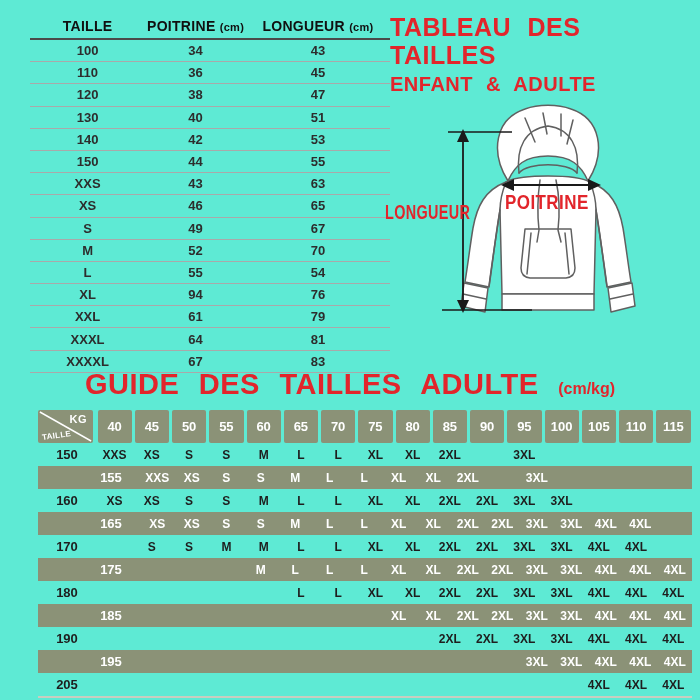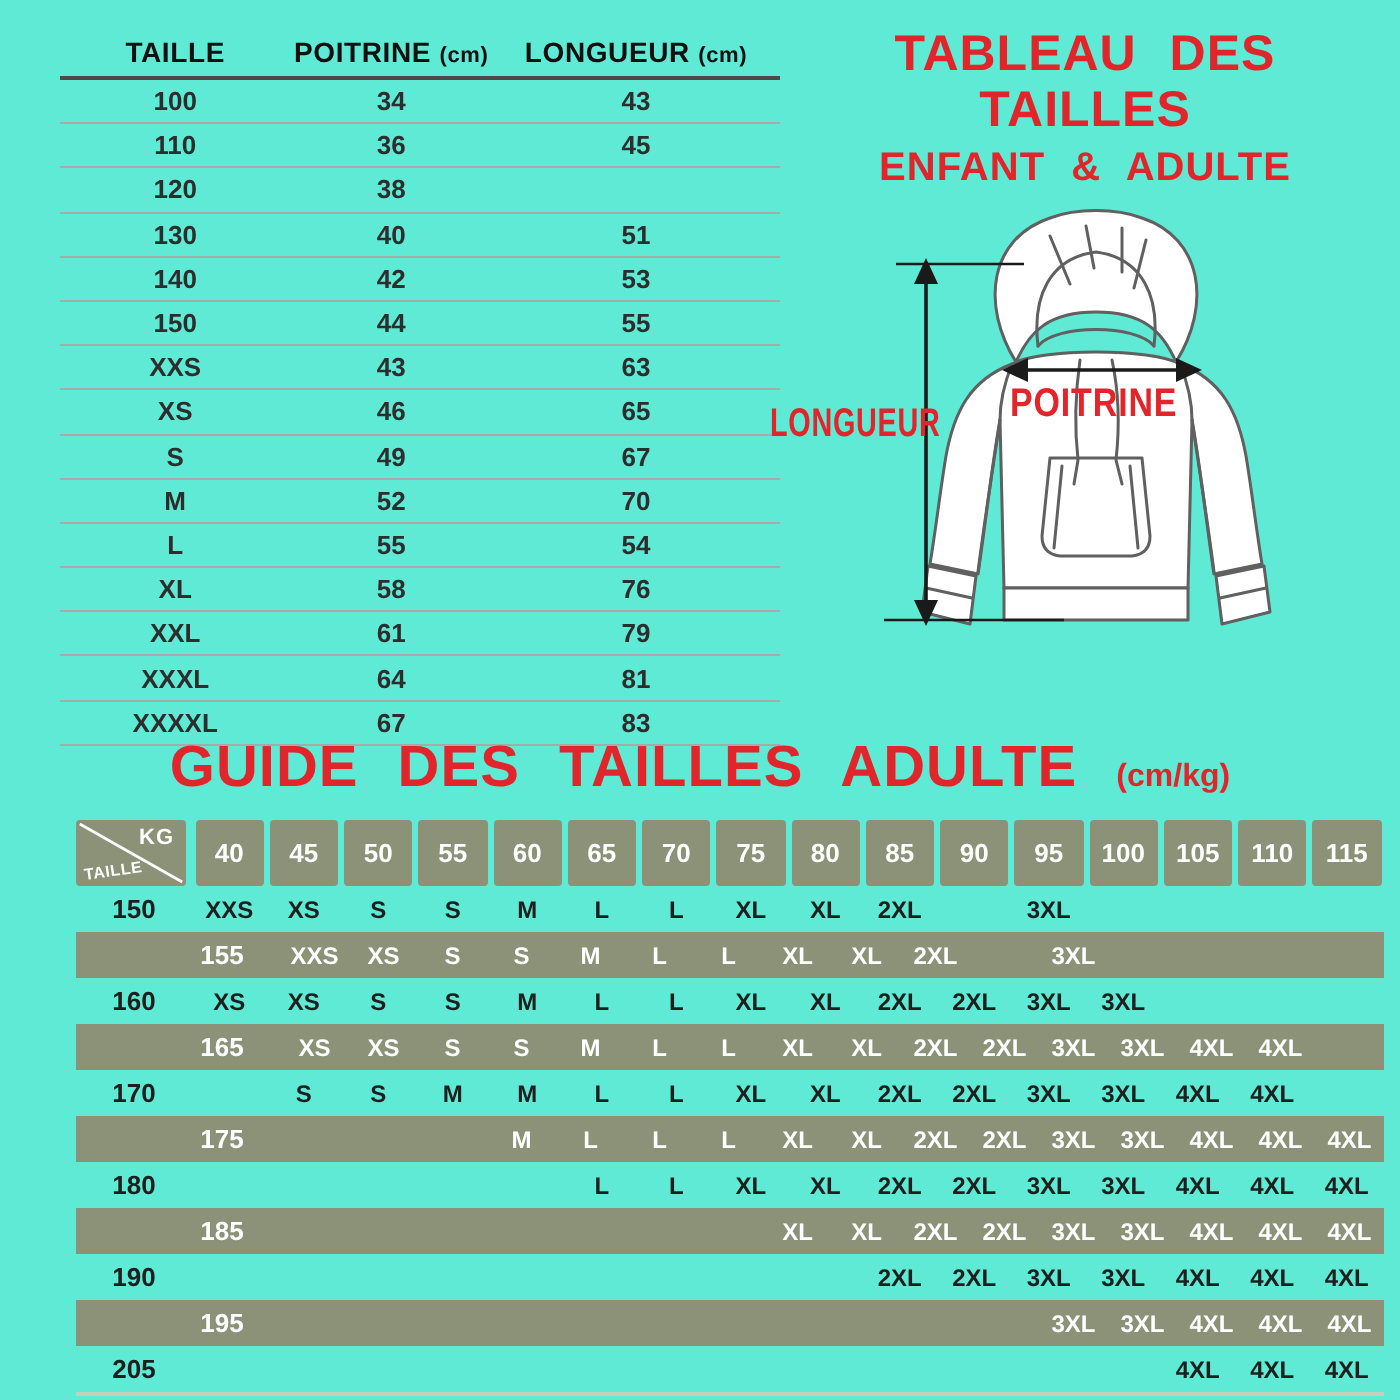--- a/index.html
+++ b/index.html
@@ -12,21 +12,21 @@
   
   .top-table{position:absolute;left:30px;top:14px;width:360px;}
   .tt-header,.tt-row{display:grid;grid-template-columns:32% 28% 40%;align-items:center;}
   .tt-header{height:24px;border-bottom:2px solid #4a4a4a;}
   .tt-hcell{text-align:center;font-size:14px;color:#101010;letter-spacing:.3px;white-space:nowrap;}
   .tt-hcell .unit{font-size:11px;}
   .tt-row{height:21.2px;border-bottom:1px solid #a9a9a9;}
   .tt-cell{text-align:center;font-size:13px;color:#2d2d2d;}
 
   
-  .main-title{position:absolute;left:390px;top:14px;width:305px;text-align:center;color:var(--red);line-height:1.1;}
+  .main-title{position:absolute;left:390px;top:14px;width:305px;text-align:left;color:var(--red);line-height:1.1;}
   .main-title .l1{font-size:25px;letter-spacing:.5px;word-spacing:9px;}
   .main-title .l2{font-size:20px;margin-top:4px;word-spacing:7px;letter-spacing:.5px;}
   .guide-title{position:absolute;left:0;top:368px;width:700px;text-align:center;color:var(--red);font-size:29px;word-spacing:11px;letter-spacing:.5px;}
   .guide-title .unit{font-size:16px;word-spacing:1px;letter-spacing:0;}
 
   
   .diagram{position:absolute;left:385px;top:92px;width:310px;height:240px;}
   .diagram svg{position:absolute;left:0;top:0;}
   .lbl-longueur{position:absolute;left:0px;top:109px;color:var(--red);font-size:20px;white-space:nowrap;transform:scaleX(.72);transform-origin:left center;letter-spacing:.5px;}
   .lbl-poitrine{position:absolute;left:120px;top:99px;color:var(--red);font-size:20px;white-space:nowrap;transform:scaleX(.85);transform-origin:left center;letter-spacing:.5px;}
@@ -75,20 +75,21 @@
           <div class="tt-cell">43</div>
         </div>
         <div class="tt-row">
           <div class="tt-cell">110</div>
           <div class="tt-cell">36</div>
           <div class="tt-cell">45</div>
         </div>
         <div class="tt-row">
           <div class="tt-cell">120</div>
           <div class="tt-cell">38</div>
+          <div class="tt-cell">47</div>
         </div>
         <div class="tt-row">
           <div class="tt-cell">130</div>
           <div class="tt-cell">40</div>
           <div class="tt-cell">51</div>
         </div>
         <div class="tt-row">
           <div class="tt-cell">140</div>
           <div class="tt-cell">42</div>
           <div class="tt-cell">53</div>
@@ -118,21 +119,21 @@
           <div class="tt-cell">52</div>
           <div class="tt-cell">70</div>
         </div>
         <div class="tt-row">
           <div class="tt-cell">L</div>
           <div class="tt-cell">55</div>
           <div class="tt-cell">54</div>
         </div>
         <div class="tt-row">
           <div class="tt-cell">XL</div>
-          <div class="tt-cell">58</div>
+          <div class="tt-cell">94</div>
           <div class="tt-cell">76</div>
         </div>
         <div class="tt-row">
           <div class="tt-cell">XXL</div>
           <div class="tt-cell">61</div>
           <div class="tt-cell">79</div>
         </div>
         <div class="tt-row">
           <div class="tt-cell">XXXL</div>
           <div class="tt-cell">64</div>

